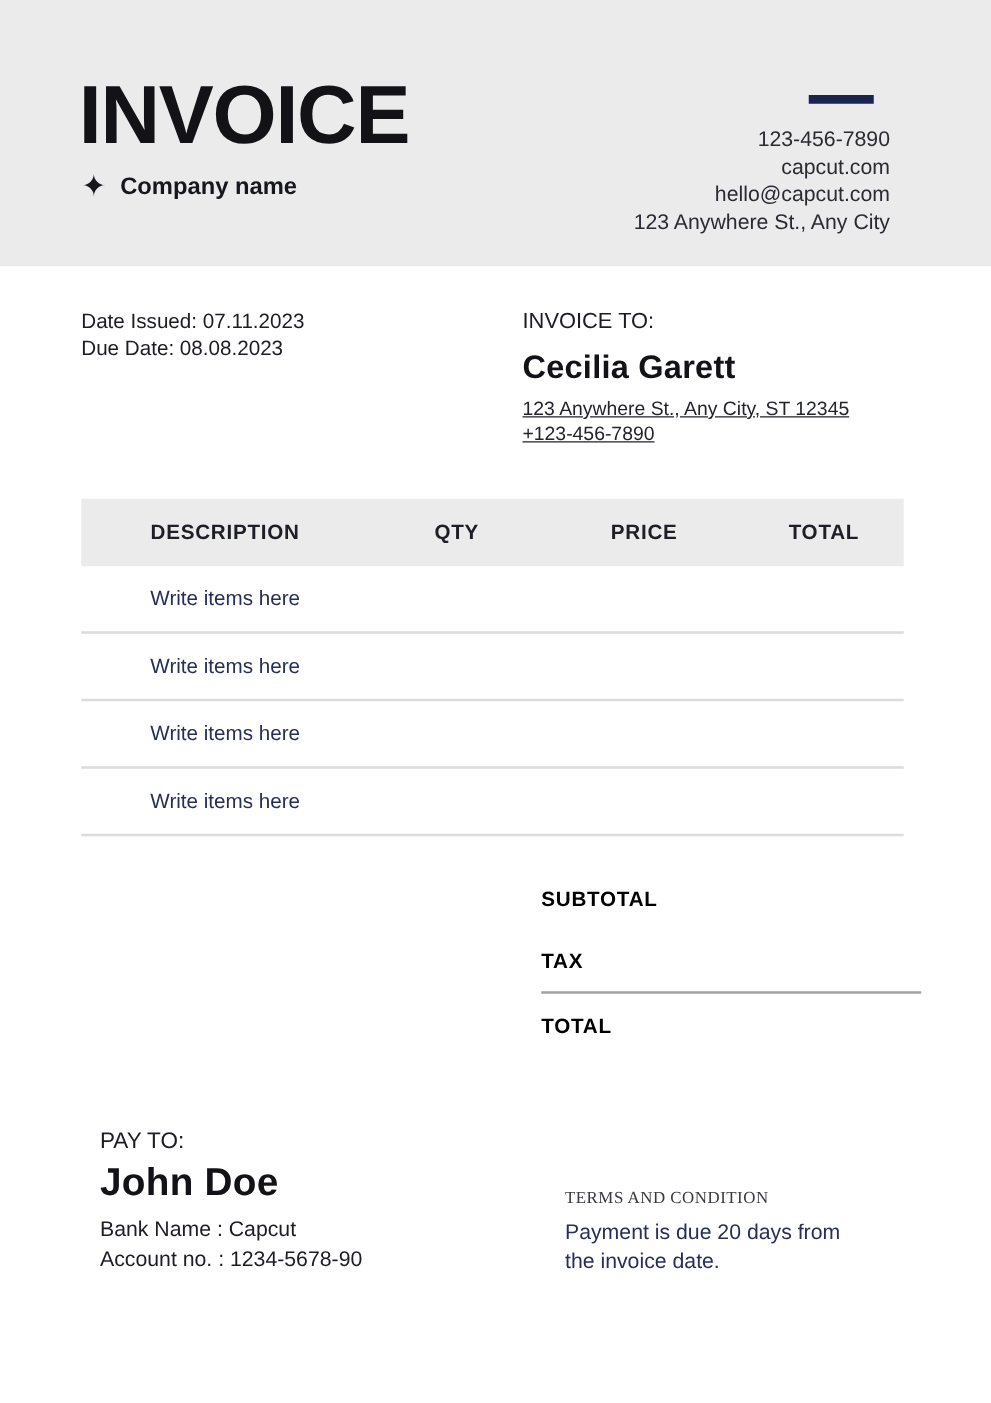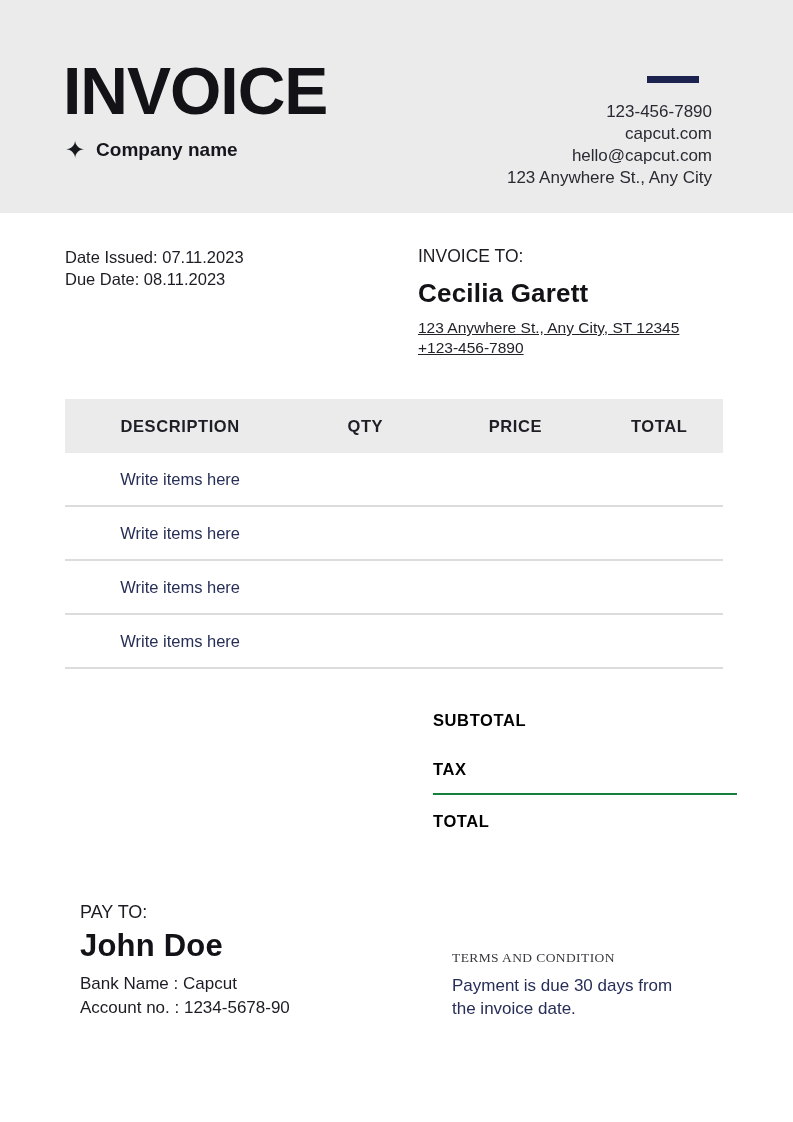--- a/index.html
+++ b/index.html
@@ -126,21 +126,21 @@
   .totals {
     margin-left: 433px;
     width: 304px;
     margin-top: 26px;
   }
   .totals-row {
     height: 50px;
     display: flex;
     align-items: center;
   }
-  .totals-row.with-line { border-bottom: 2px solid #15803d; }
+  .totals-row.with-line { border-bottom: 2px solid #a3a3a3; }
   .totals-row.grand { height: 52px; }
   .totals-label {
     width: 170px;
     font-weight: bold;
     font-size: 16.5px;
     letter-spacing: 0.6px;
     color: #000000;
   }
   .totals-value {
     flex: 1;
@@ -207,21 +207,21 @@
       <div>123-456-7890</div>
       <div>capcut.com</div>
       <div>hello@capcut.com</div>
       <div>123 Anywhere St., Any City</div>
     </div>
   </header>
 
   <section class="meta-row">
     <div class="meta-left">
       <div>Date Issued: 07.11.2023</div>
-      <div>Due Date: 08.11.2023</div>
+      <div>Due Date: 08.08.2023</div>
     </div>
     <div class="bill-to">
       <div class="bill-to-label">INVOICE TO:</div>
       <div class="bill-to-name">Cecilia Garett</div>
       <div class="bill-to-sub">123 Anywhere St., Any City, ST 12345</div>
       <div class="bill-to-sub">+123-456-7890</div>
     </div>
   </section>
 
   <section class="items-table">
@@ -275,18 +275,18 @@
 
   <section class="footer-row">
     <div class="pay-to">
       <div class="pay-to-label">PAY TO:</div>
       <div class="pay-to-name">John Doe</div>
       <div class="pay-to-sub">Bank Name : Capcut</div>
       <div class="pay-to-sub">Account no. : 1234-5678-90</div>
     </div>
     <div class="terms">
       <div class="terms-label">TERMS AND CONDITION</div>
-      <div class="terms-text">Payment is due 30 days from
+      <div class="terms-text">Payment is due 20 days from
  the invoice date.</div>
     </div>
   </section>
 
 </div>
 
 </body></html>

